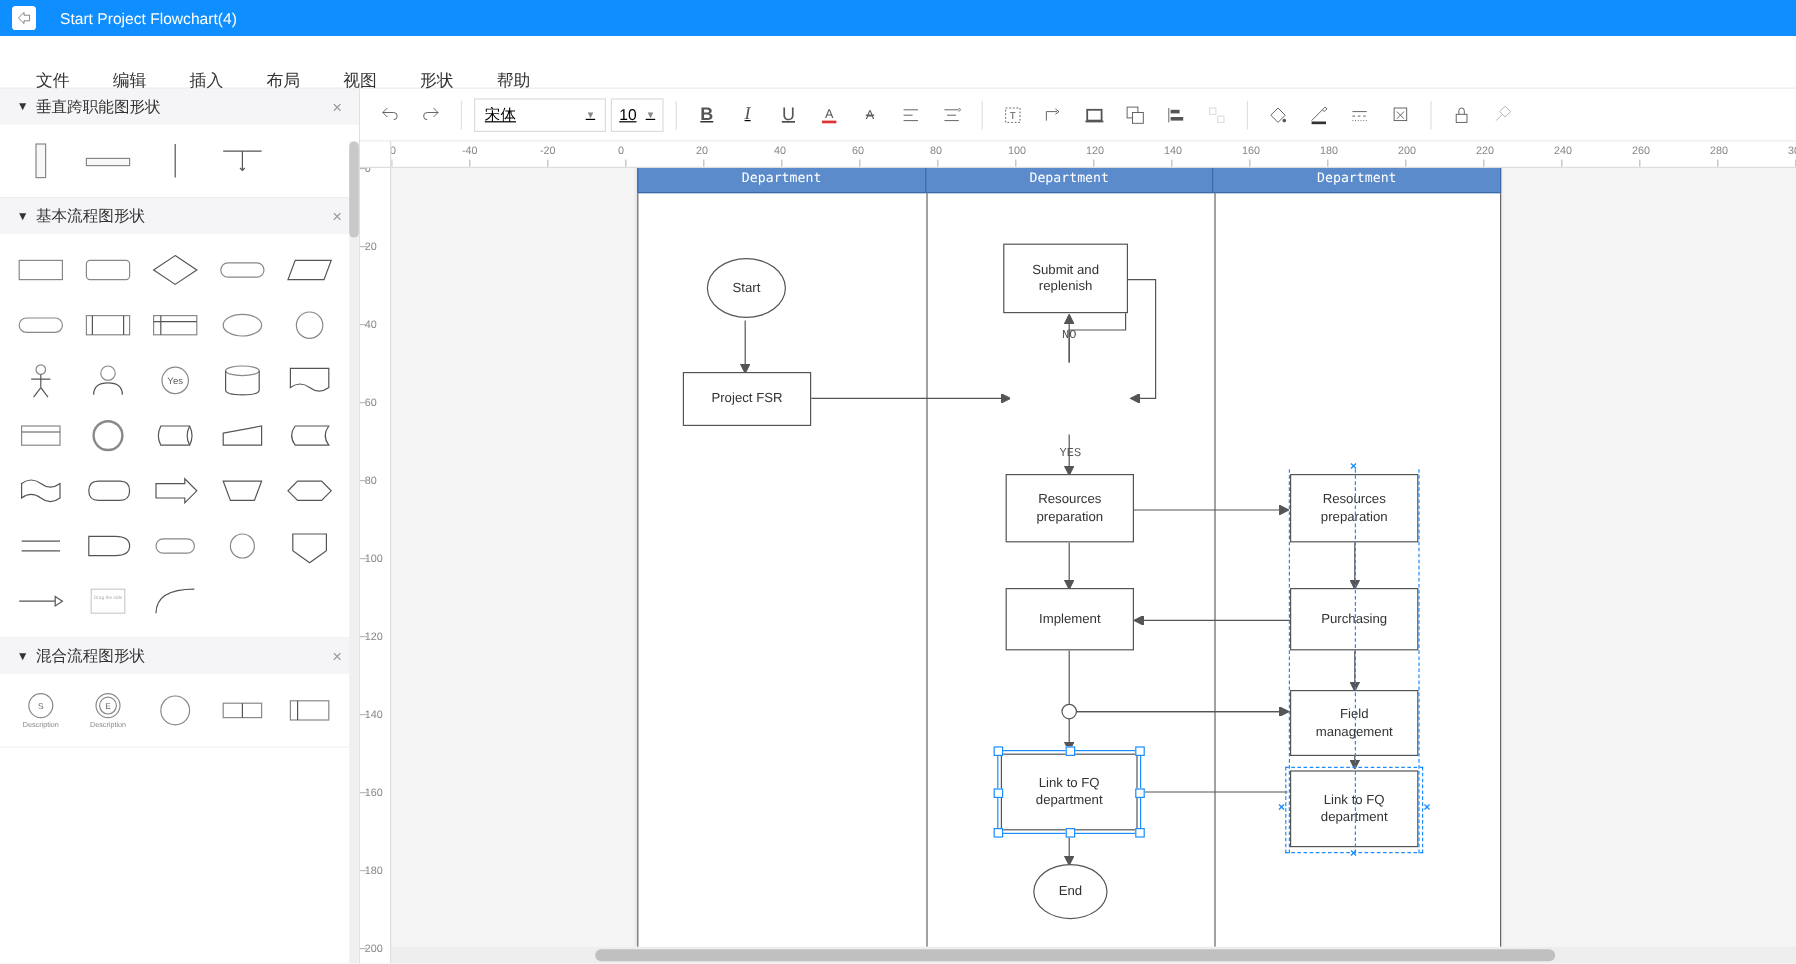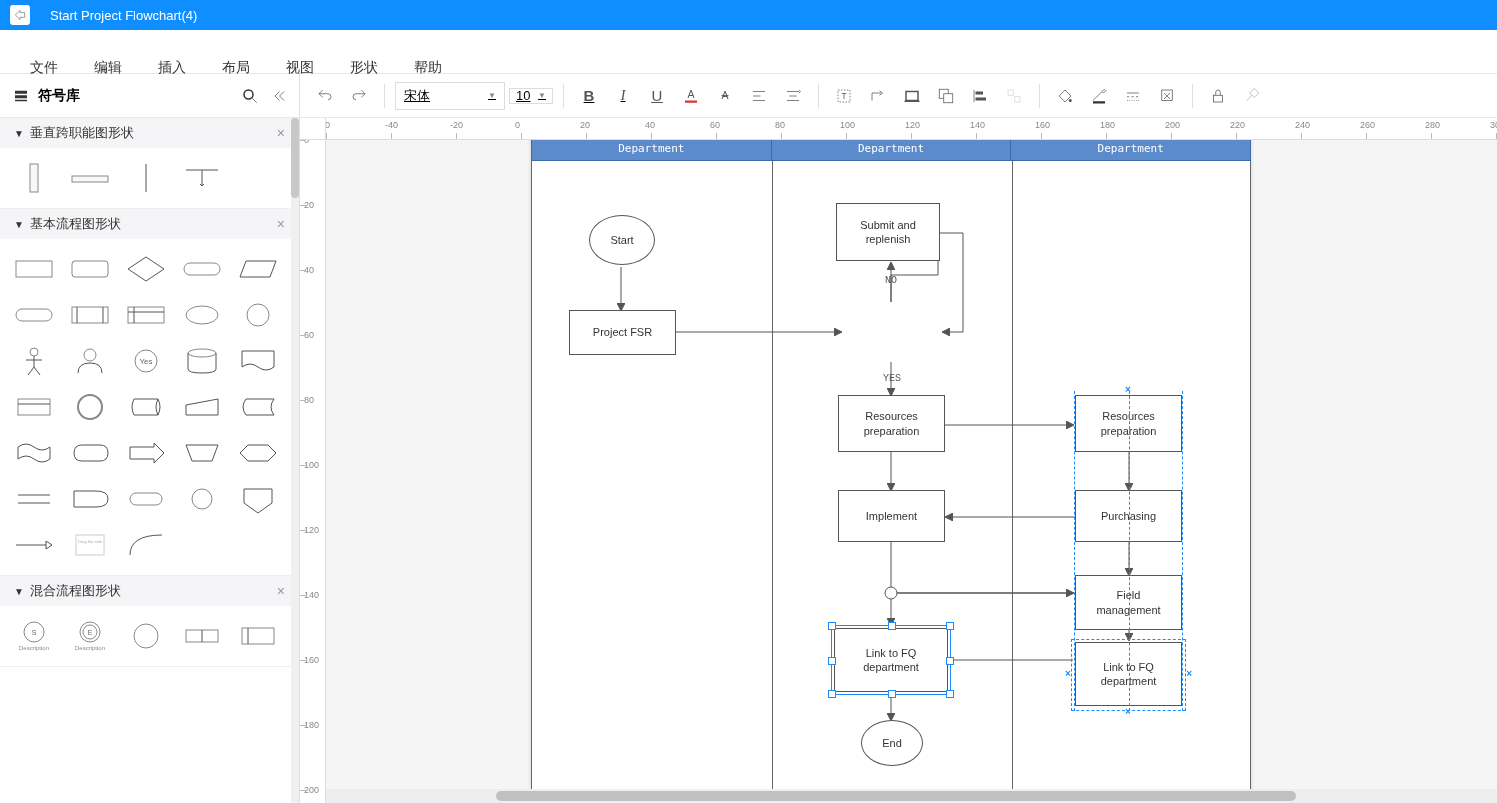--- a/index.html
+++ b/index.html
@@ -35,21 +35,21 @@
 .scrollbar-thumb { position: absolute; right: 0; top: 0; width: 8px; height: 80px; background: #c8c8c8; border-radius: 4px; }
 
 
 .canvas-area { flex: 1; display: flex; flex-direction: column; background: #f5f5f5; position: relative; }
 
 
 .toolbar { height: 44px; background: #fff; border-bottom: 1px solid #e8e8e8; display: flex; align-items: center; padding: 0 10px; gap: 4px; text-decoration: underline; }
 .tbtn { width: 30px; height: 30px; display: flex; align-items: center; justify-content: center; cursor: pointer; border-radius: 3px; color: #555; }
 .tsep { width: 1px; height: 24px; background: #e0e0e0; margin: 0 6px; }
 .font-select { border: 1px solid #ddd; height: 28px; padding: 0 8px; font-size: 13px; display: flex; align-items: center; min-width: 110px; background: #fff; cursor: pointer; justify-content: space-between; }
-.size-select { border: 1px solid #ddd; height: 16px; padding: 0 6px; font-size: 13px; display: flex; align-items: center; min-width: 44px; background: #fff; cursor: pointer; justify-content: space-between; }
+.size-select { border: 1px solid #ddd; height: 28px; padding: 0 6px; font-size: 13px; display: flex; align-items: center; min-width: 44px; background: #fff; cursor: pointer; justify-content: space-between; }
 .arrow-dn { font-size: 8px; color: #888; }
 
 
 .ruler-corner { position: absolute; left: 0; top: 44px; width: 26px; height: 22px; background: #fff; border-right: 1px solid #ddd; border-bottom: 1px solid #ddd; z-index: 3; }
 .ruler-h { position: absolute; left: 26px; right: 0; top: 44px; height: 22px; background: #fff; border-bottom: 1px solid #ddd; font-size: 9px; color: #888; overflow: hidden; z-index: 2; }
 .ruler-h span { position: absolute; top: 2px; }
 .ruler-v { position: absolute; left: 0; top: 66px; bottom: 0; width: 26px; background: #fff; border-right: 1px solid #ddd; font-size: 9px; color: #888; overflow: hidden; z-index: 2; }
 .ruler-v span { position: absolute; left: 4px; transform: translateY(-50%); }
 .tick-h { position: absolute; bottom: 0; width: 1px; height: 6px; background: #bbb; }
 .tick-v { position: absolute; left: 0; height: 1px; width: 6px; background: #bbb; }
@@ -103,41 +103,20 @@
   <div class="menu-item">插入</div>
   <div class="menu-item">布局</div>
   <div class="menu-item">视图</div>
   <div class="menu-item">形状</div>
   <div class="menu-item">帮助</div>
 </div>
 
 <div class="main">
 
   <div class="sidebar">
-    <div class="sidebar-header">
-      <span class="lib-icon">
-        <svg viewBox="0 0 24 24">
-            <rect x="4" y="5" width="16" height="4" fill="#333"></rect>
-            <rect x="4" y="11" width="16" height="4" fill="#333"></rect>
-            <rect x="4" y="17" width="16" height="2" fill="#333"></rect>
-          </svg>
-      </span>
-      <span class="title">符号库</span>
-      <span class="tool">
-          <svg viewBox="0 0 24 24">
-            <circle cx="10" cy="10" r="6" stroke="#333" stroke-width="2" fill="none"></circle>
-            <line x1="15" y1="15" x2="21" y2="21" stroke="#333" stroke-width="2"></line>
-          </svg>
-        </span>
-      <span class="tool">
-          <svg viewBox="0 0 24 24">
-            <path d="M14 6 L8 12 L14 18 M20 6 L14 12 L20 18" stroke="#333" stroke-width="2" fill="none"></path>
-          </svg>
-        </span>
-    </div>
 
     <div class="shape-section">
       <div class="section-head">
         <span class="caret">▼</span>
         <span>垂直跨职能图形状</span>
         <span class="close">×</span>
       </div>
       <div class="shape-grid">
         <div class="shape-cell">
             <svg viewBox="0 0 44 32">

